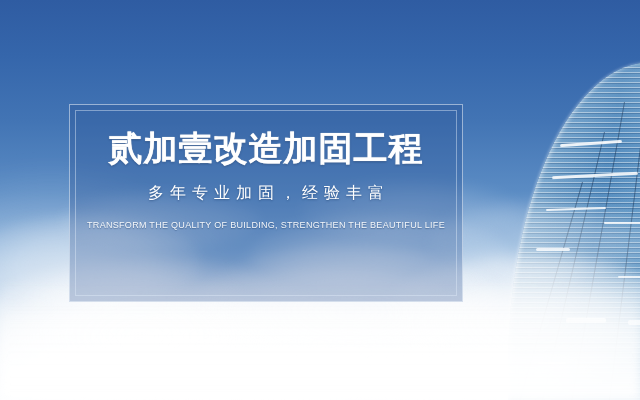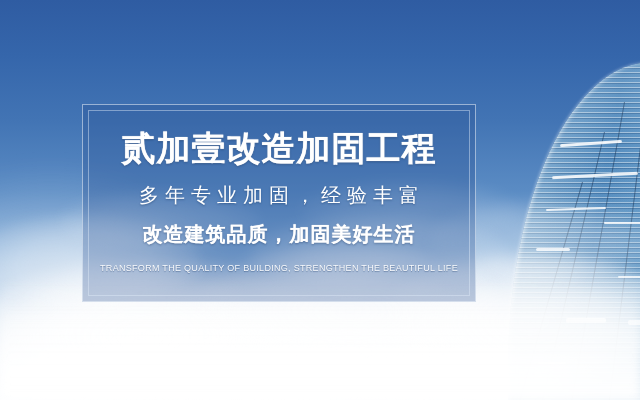--- a/index.html
+++ b/index.html
@@ -166,21 +166,21 @@
     position: absolute;
     inset: 0;
     border-top-left-radius: 150px 320px;
     border-top-right-radius: 60px 90px;
     box-shadow: inset 2px 0 4px rgba(255,255,255,0.45);
   }
 
   
   .panel {
     position: absolute;
-    left: 82px;
+    left: 69px;
     top: 104px;
     width: 394px;
     height: 198px;
     background: rgba(40,80,145,0.30);
     border: 1px solid rgba(235,242,250,0.55);
     box-sizing: border-box;
   }
   .panel-inner-line {
     position: absolute;
     left: 5px;
@@ -209,21 +209,21 @@
     letter-spacing: 1px;
     line-height: 1;
     text-shadow:
       0 0 1px rgba(255,255,255,0.9),
       0 1px 2px rgba(20,50,95,0.55);
     white-space: nowrap;
   }
 
   .subline {
     margin-top: 20px;
-    font-size: 20px;
+    font-size: 16px;
     color: #ffffff;
     letter-spacing: 6px;
     line-height: 1;
     text-indent: 6px;
     text-shadow: 0 1px 2px rgba(20,50,95,0.45);
     white-space: nowrap;
   }
 
   .tagline {
     margin-top: 19px;
@@ -292,18 +292,17 @@
     <div class="cloud c10"></div>
     <div class="cloud c11"></div>
     <div class="cloud-base"></div>
   </div>
 
   <div class="panel">
     <div class="panel-inner-line"></div>
     <div class="panel-content">
       <div class="headline">贰加壹改造加固工程</div>
       <div class="subline">多年专业加固，经验丰富</div>
-      <div class="tagline">改造建筑品质，加固美好生活</div>
       <div class="eng">TRANSFORM THE QUALITY OF BUILDING, STRENGTHEN THE BEAUTIFUL LIFE</div>
     </div>
   </div>
 
 </div>
 
 </body></html>

